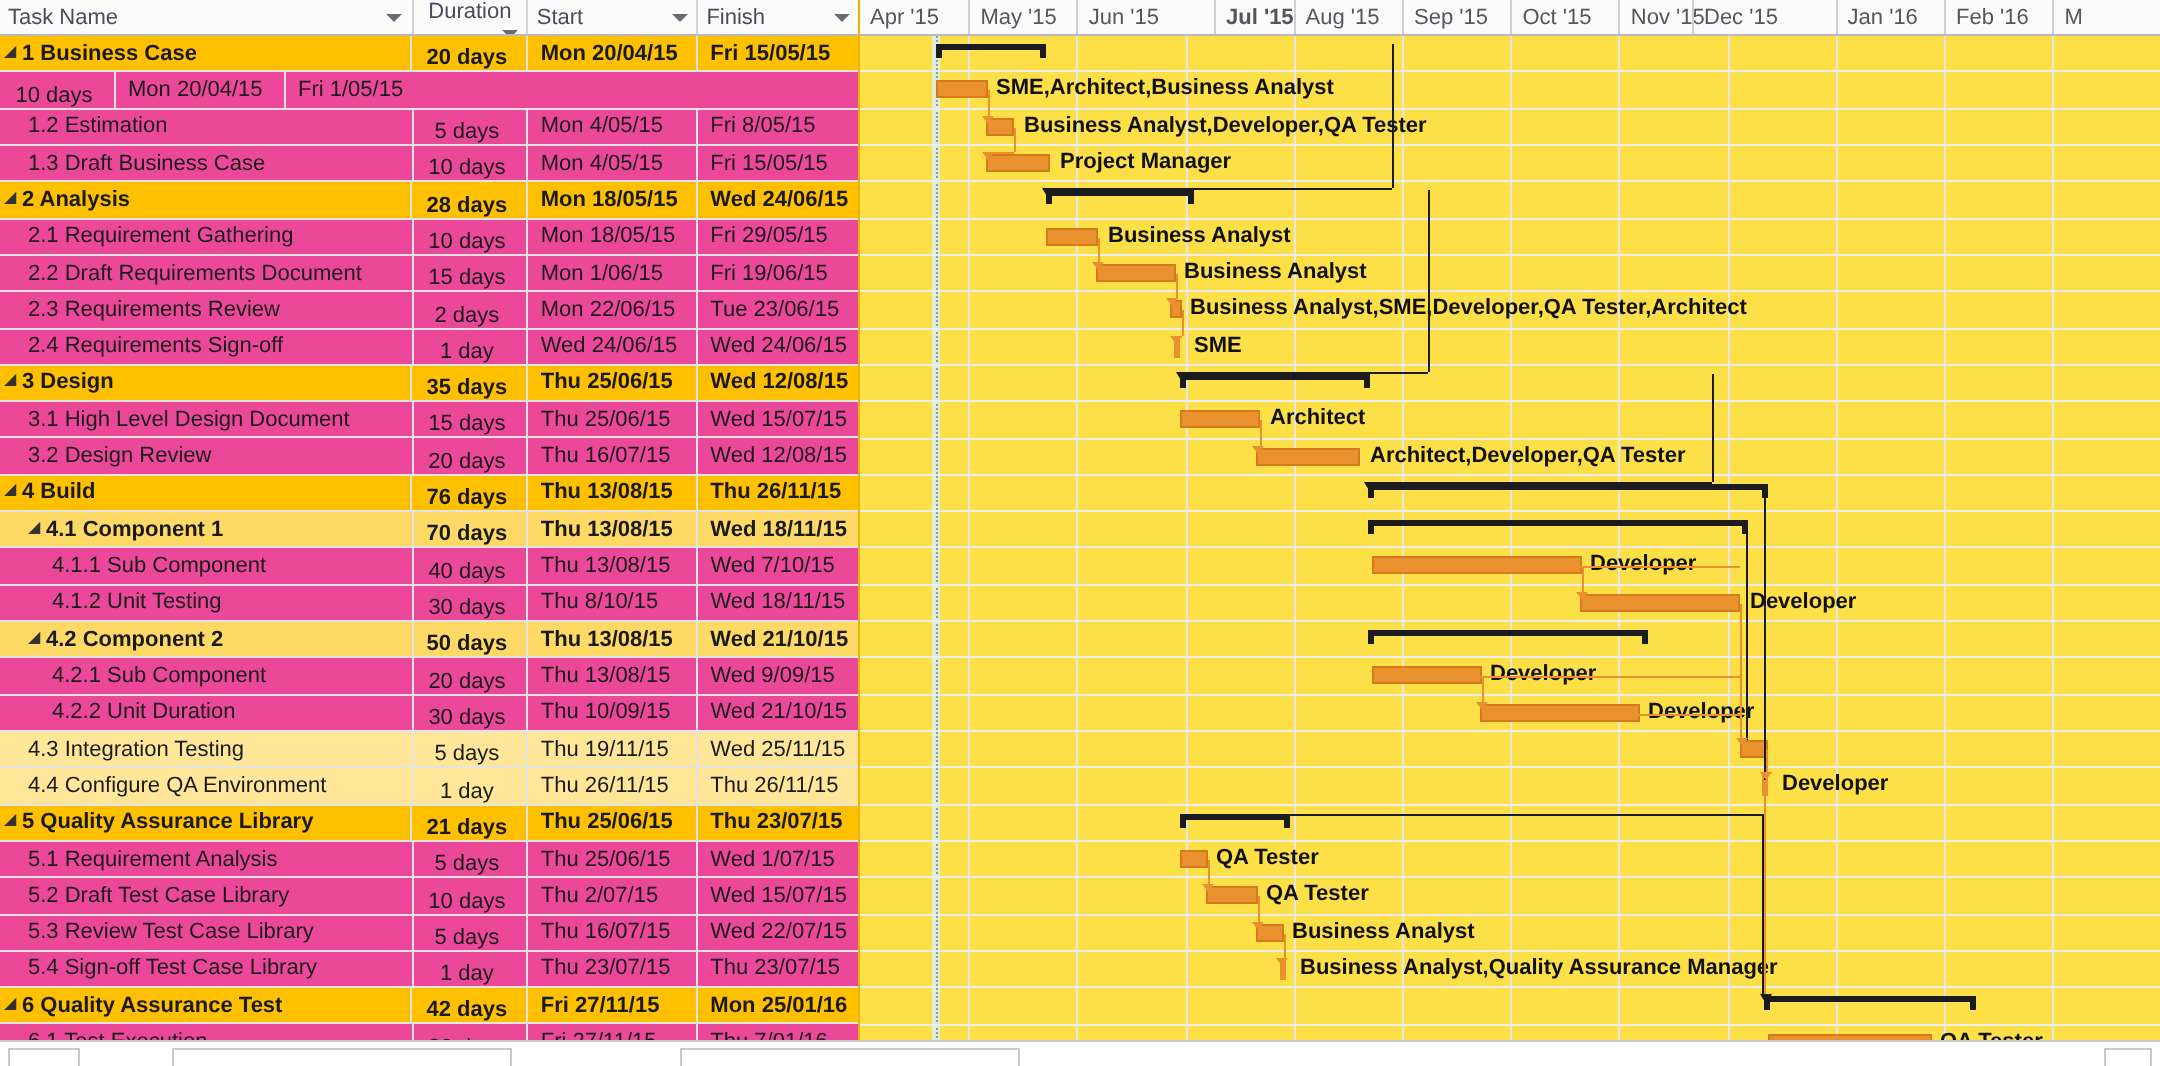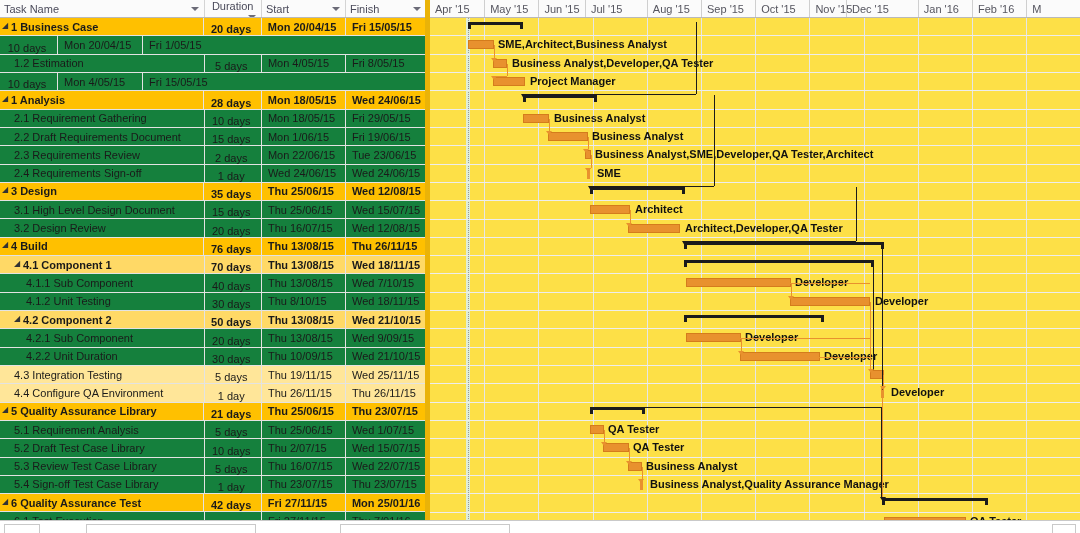--- a/index.html
+++ b/index.html
@@ -8,22 +8,22 @@
     background:#ffffff;
     font-family:"Liberation Sans","DejaVu Sans",sans-serif;
     font-size:11px;color:#1a1a1a;
     -webkit-font-smoothing:antialiased;
   }
   #app{position:relative;width:1080px;height:533px;}
 
   
   #grid{
     position:absolute;left:0;top:0;width:430px;height:533px;
-    box-sizing:border-box;border-right:5px solid #eab308;
-    background:#15803d;overflow:hidden;
+    box-sizing:border-box;border-right:1px solid #eab308;
+    background:#ec4899;overflow:hidden;
   }
   .hdr-row{
     display:flex;height:18px;box-sizing:border-box;
     background:#fbfbfb;border-bottom:1px solid #b9b9b9;
     color:#4a4a5a;font-size:11px;
   }
   .hdr-cell{
     position:relative;box-sizing:border-box;
     border-right:1px solid #d4d4d4;
     display:flex;align-items:center;padding:0 4px;
@@ -181,28 +181,31 @@
         </div>
         <div class="row">
           <div class="cell c-name ind1">
             <span>1.2 Estimation</span>
           </div>
           <div class="cell c-dur">5 days</div>
           <div class="cell c-start">Mon 4/05/15</div>
           <div class="cell c-fin">Fri 8/05/15</div>
         </div>
         <div class="row">
+          <div class="cell c-name ind1">
+            <span>1.3 Draft Business Case</span>
+          </div>
           <div class="cell c-dur">10 days</div>
           <div class="cell c-start">Mon 4/05/15</div>
           <div class="cell c-fin">Fri 15/05/15</div>
         </div>
         <div class="row sum1">
           <div class="cell c-name ind0">
             <span class="twist">◢</span>
-            <span>1 Analysis</span>
+            <span>2 Analysis</span>
           </div>
           <div class="cell c-dur">28 days</div>
           <div class="cell c-start">Mon 18/05/15</div>
           <div class="cell c-fin">Wed 24/06/15</div>
         </div>
         <div class="row">
           <div class="cell c-name ind1">
             <span>2.1 Requirement Gathering</span>
           </div>
           <div class="cell c-dur">10 days</div>
@@ -392,21 +395,21 @@
           <div class="cell c-fin">Thu 7/01/16</div>
         </div>
       </div>
   </div>
 
   <div id="chart">
     <div id="ts">
         <div class="mo first" style="left: 0px; width: 54.2px;">Apr '15</div>
         <div class="mo" style="left: 54.2px; width: 54.2px;">May '15</div>
         <div class="mo" style="left: 108.4px; width: 54.2px;">Jun '15</div>
-        <div class="mo" style="left: 155px; width: 54.2px;">Jul '15</div>
+        <div class="mo" style="left: 177px; width: 54.2px; font-weight: bold;">Jul '15</div>
         <div class="mo" style="left: 216.8px; width: 54.2px;">Aug '15</div>
         <div class="mo" style="left: 271px; width: 54.2px;">Sep '15</div>
         <div class="mo" style="left: 325.2px; width: 54.2px;">Oct '15</div>
         <div class="mo" style="left: 379.4px; width: 54.2px; text-align: right;">Nov '15</div>
         <div class="mo" style="left: 416px; width: 54.2px;">Dec '15</div>
         <div class="mo" style="left: 487.8px; width: 54.2px;">Jan '16</div>
         <div class="mo" style="left: 542px; width: 54.2px;">Feb '16</div>
         <div class="mo" style="left: 596.2px; width: 54.2px;">M</div>
       </div>
     <div id="plot">

